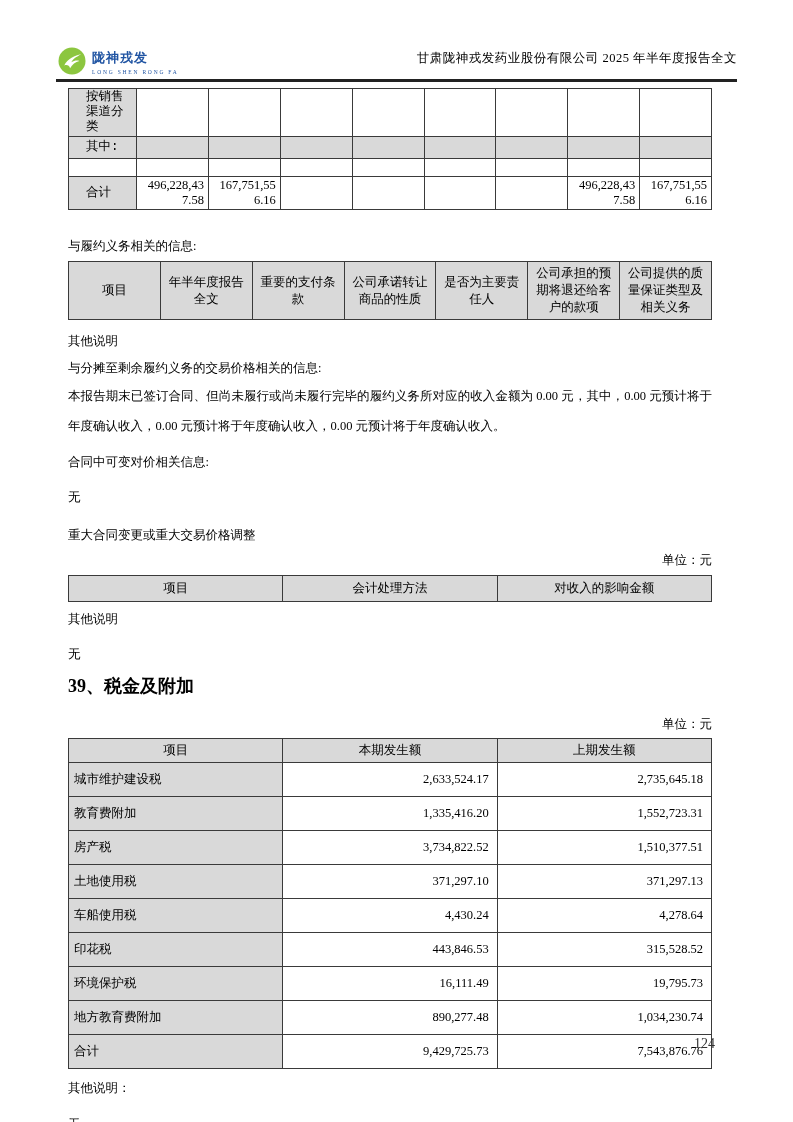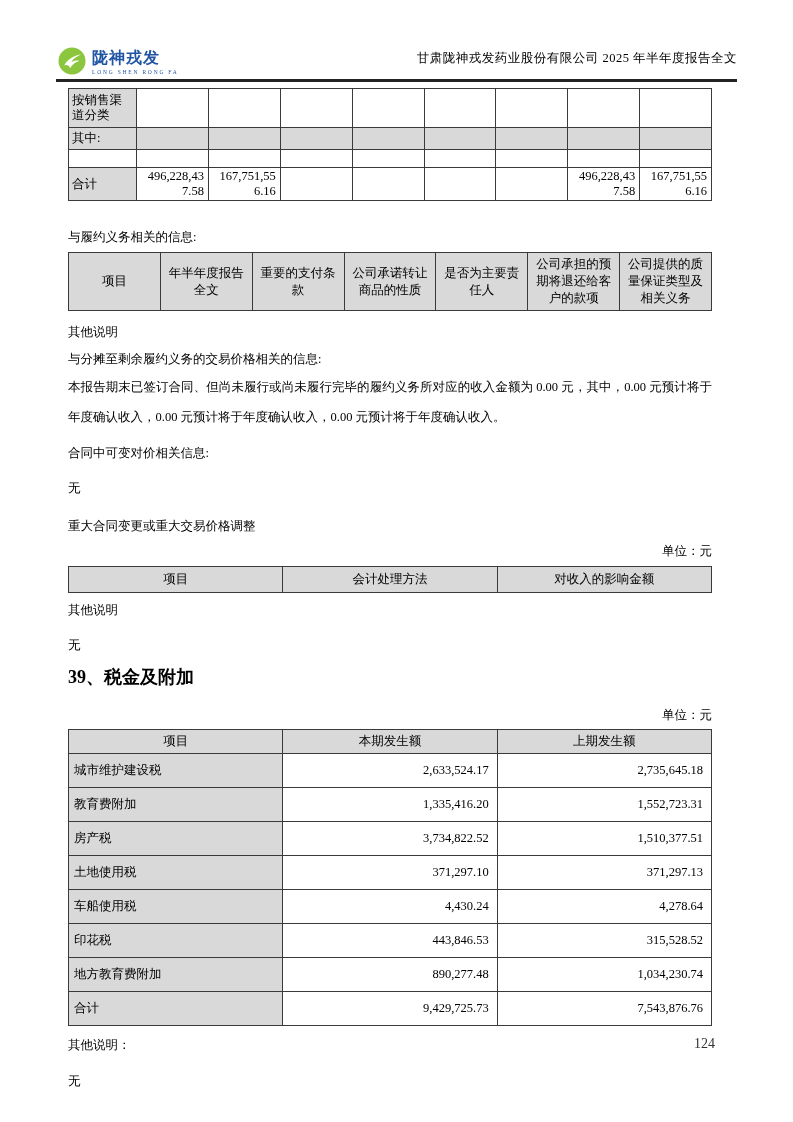--- a/index.html
+++ b/index.html
@@ -14,38 +14,38 @@
     overflow:hidden;
   }
   
   .hdr {
     display:flex; justify-content:space-between; align-items:flex-end;
     margin:47px 56px 0 58px;
   }
   .logo { display:flex; align-items:center; gap:6px; }
   .logo svg { display:block; }
   .logo-texts { display:flex; flex-direction:column; }
-  .brand { font-size:16px; font-weight:bold; color:#2155a3; letter-spacing:1px; line-height:19px; }
+  .brand { font-size:13px; font-weight:bold; color:#2155a3; letter-spacing:1px; line-height:19px; }
   .brand-sub { font-size:5.5px; color:#2155a3; letter-spacing:1.8px; margin-top:2px; white-space:nowrap; }
   .doc-title { font-size:12.5px; line-height:15px; padding-bottom:9px; letter-spacing:0.5px; }
   .rule { height:3px; background:#222222; margin:4px 56px 0 56px; }
 
   
   .content { margin:0 81px 0 68px; font-size:12.5px; }
 
   table { border-collapse:collapse; width:100%; table-layout:fixed; font-size:12.5px; }
   table { border:1.5px solid #3a3a3a; }
   th, td { border:1px solid #3a3a3a; vertical-align:middle; }
   th { font-weight:normal; background:#d9d9d9; text-align:center; }
 
   
   #channel-table { margin-top:6px; }
   .ch-c0 { width:68px; }
   #channel-table td { padding:1px 4px; line-height:15px; }
-  #channel-table td.label-cell { background:#d9d9d9; padding-left:3px; }
+  #channel-table td.label-cell { background:#d9d9d9; padding-left:17px;font-family:Liberation Mono, monospace; }
   #channel-table tr.row-gray td { background:#d9d9d9; }
   #channel-table tr.row-empty td { background:#ffffff; }
   #channel-table td.num-cell { text-align:right; word-break:break-all; }
   #channel-table tr.row-1 { height:39px; }
   #channel-table tr.row-2 { height:22px; }
   #channel-table tr.row-3 { height:18px; }
   #channel-table tr.row-4 { height:33px; }
 
   
   #obligation-table { margin-top:7px; }
@@ -238,20 +238,25 @@
             <td class="label-cell">车船使用税</td>
             <td class="num-cell">4,430.24</td>
             <td class="num-cell">4,278.64</td>
           </tr>
           <tr>
             <td class="label-cell">印花税</td>
             <td class="num-cell">443,846.53</td>
             <td class="num-cell">315,528.52</td>
           </tr>
           <tr>
+            <td class="label-cell">环境保护税</td>
+            <td class="num-cell">16,111.49</td>
+            <td class="num-cell">19,795.73</td>
+          </tr>
+          <tr>
             <td class="label-cell">地方教育费附加</td>
             <td class="num-cell">890,277.48</td>
             <td class="num-cell">1,034,230.74</td>
           </tr>
           <tr>
             <td class="label-cell">合计</td>
             <td class="num-cell">9,429,725.73</td>
             <td class="num-cell">7,543,876.76</td>
           </tr>
         </tbody>

